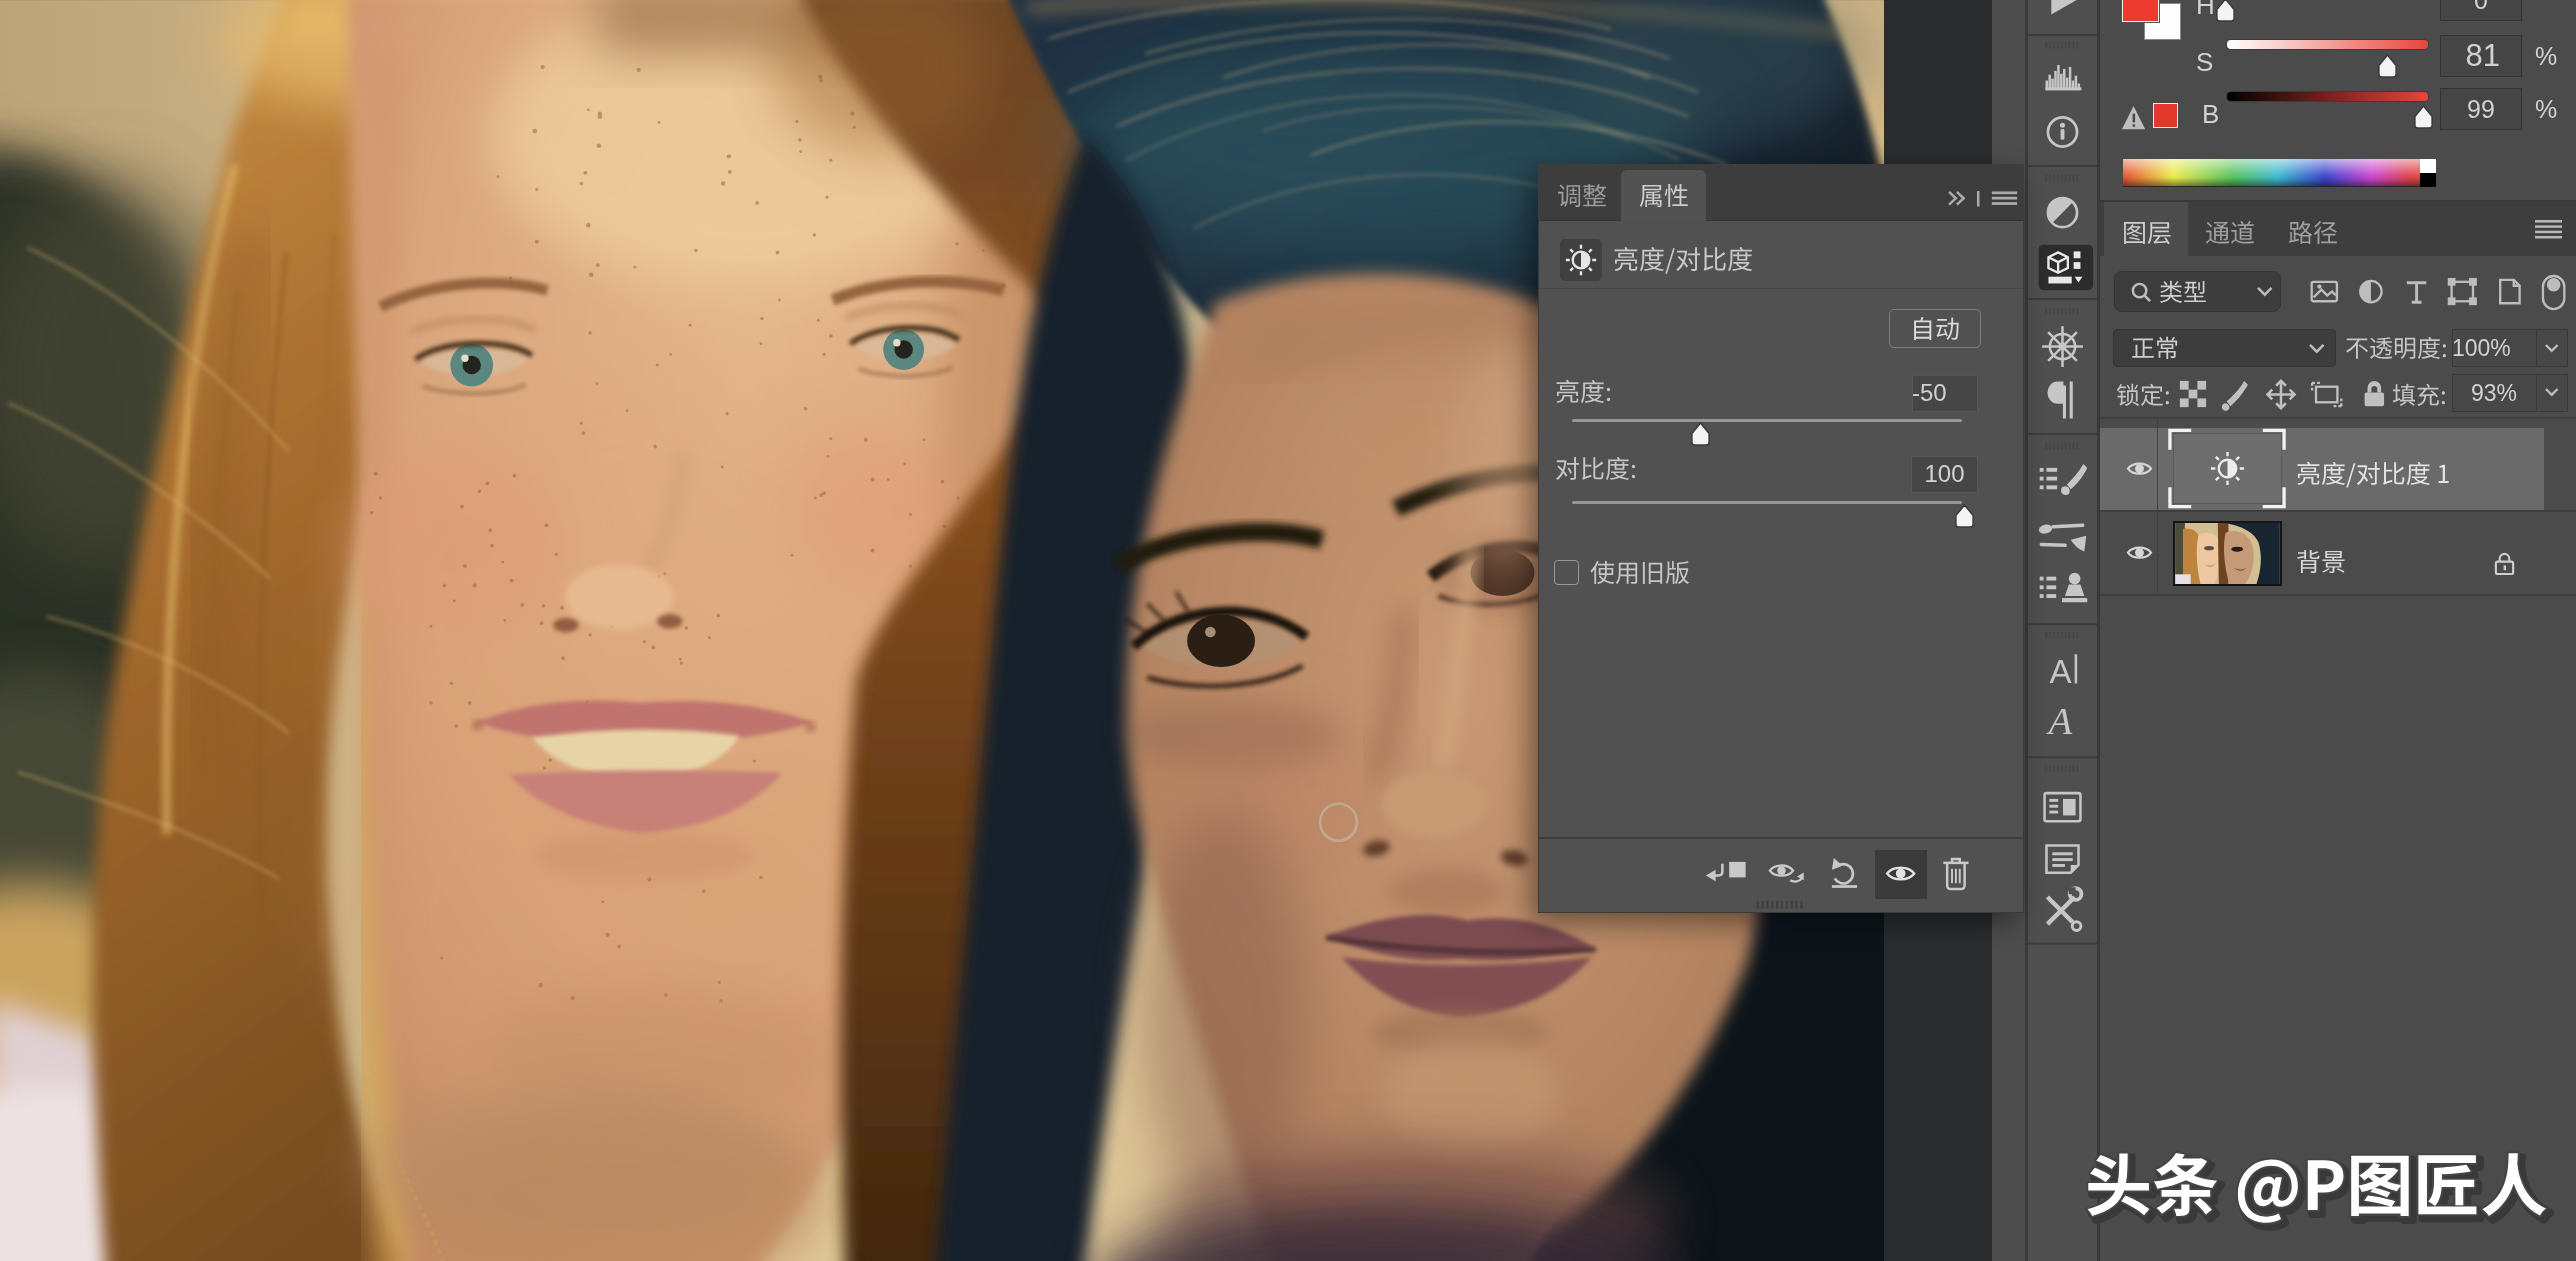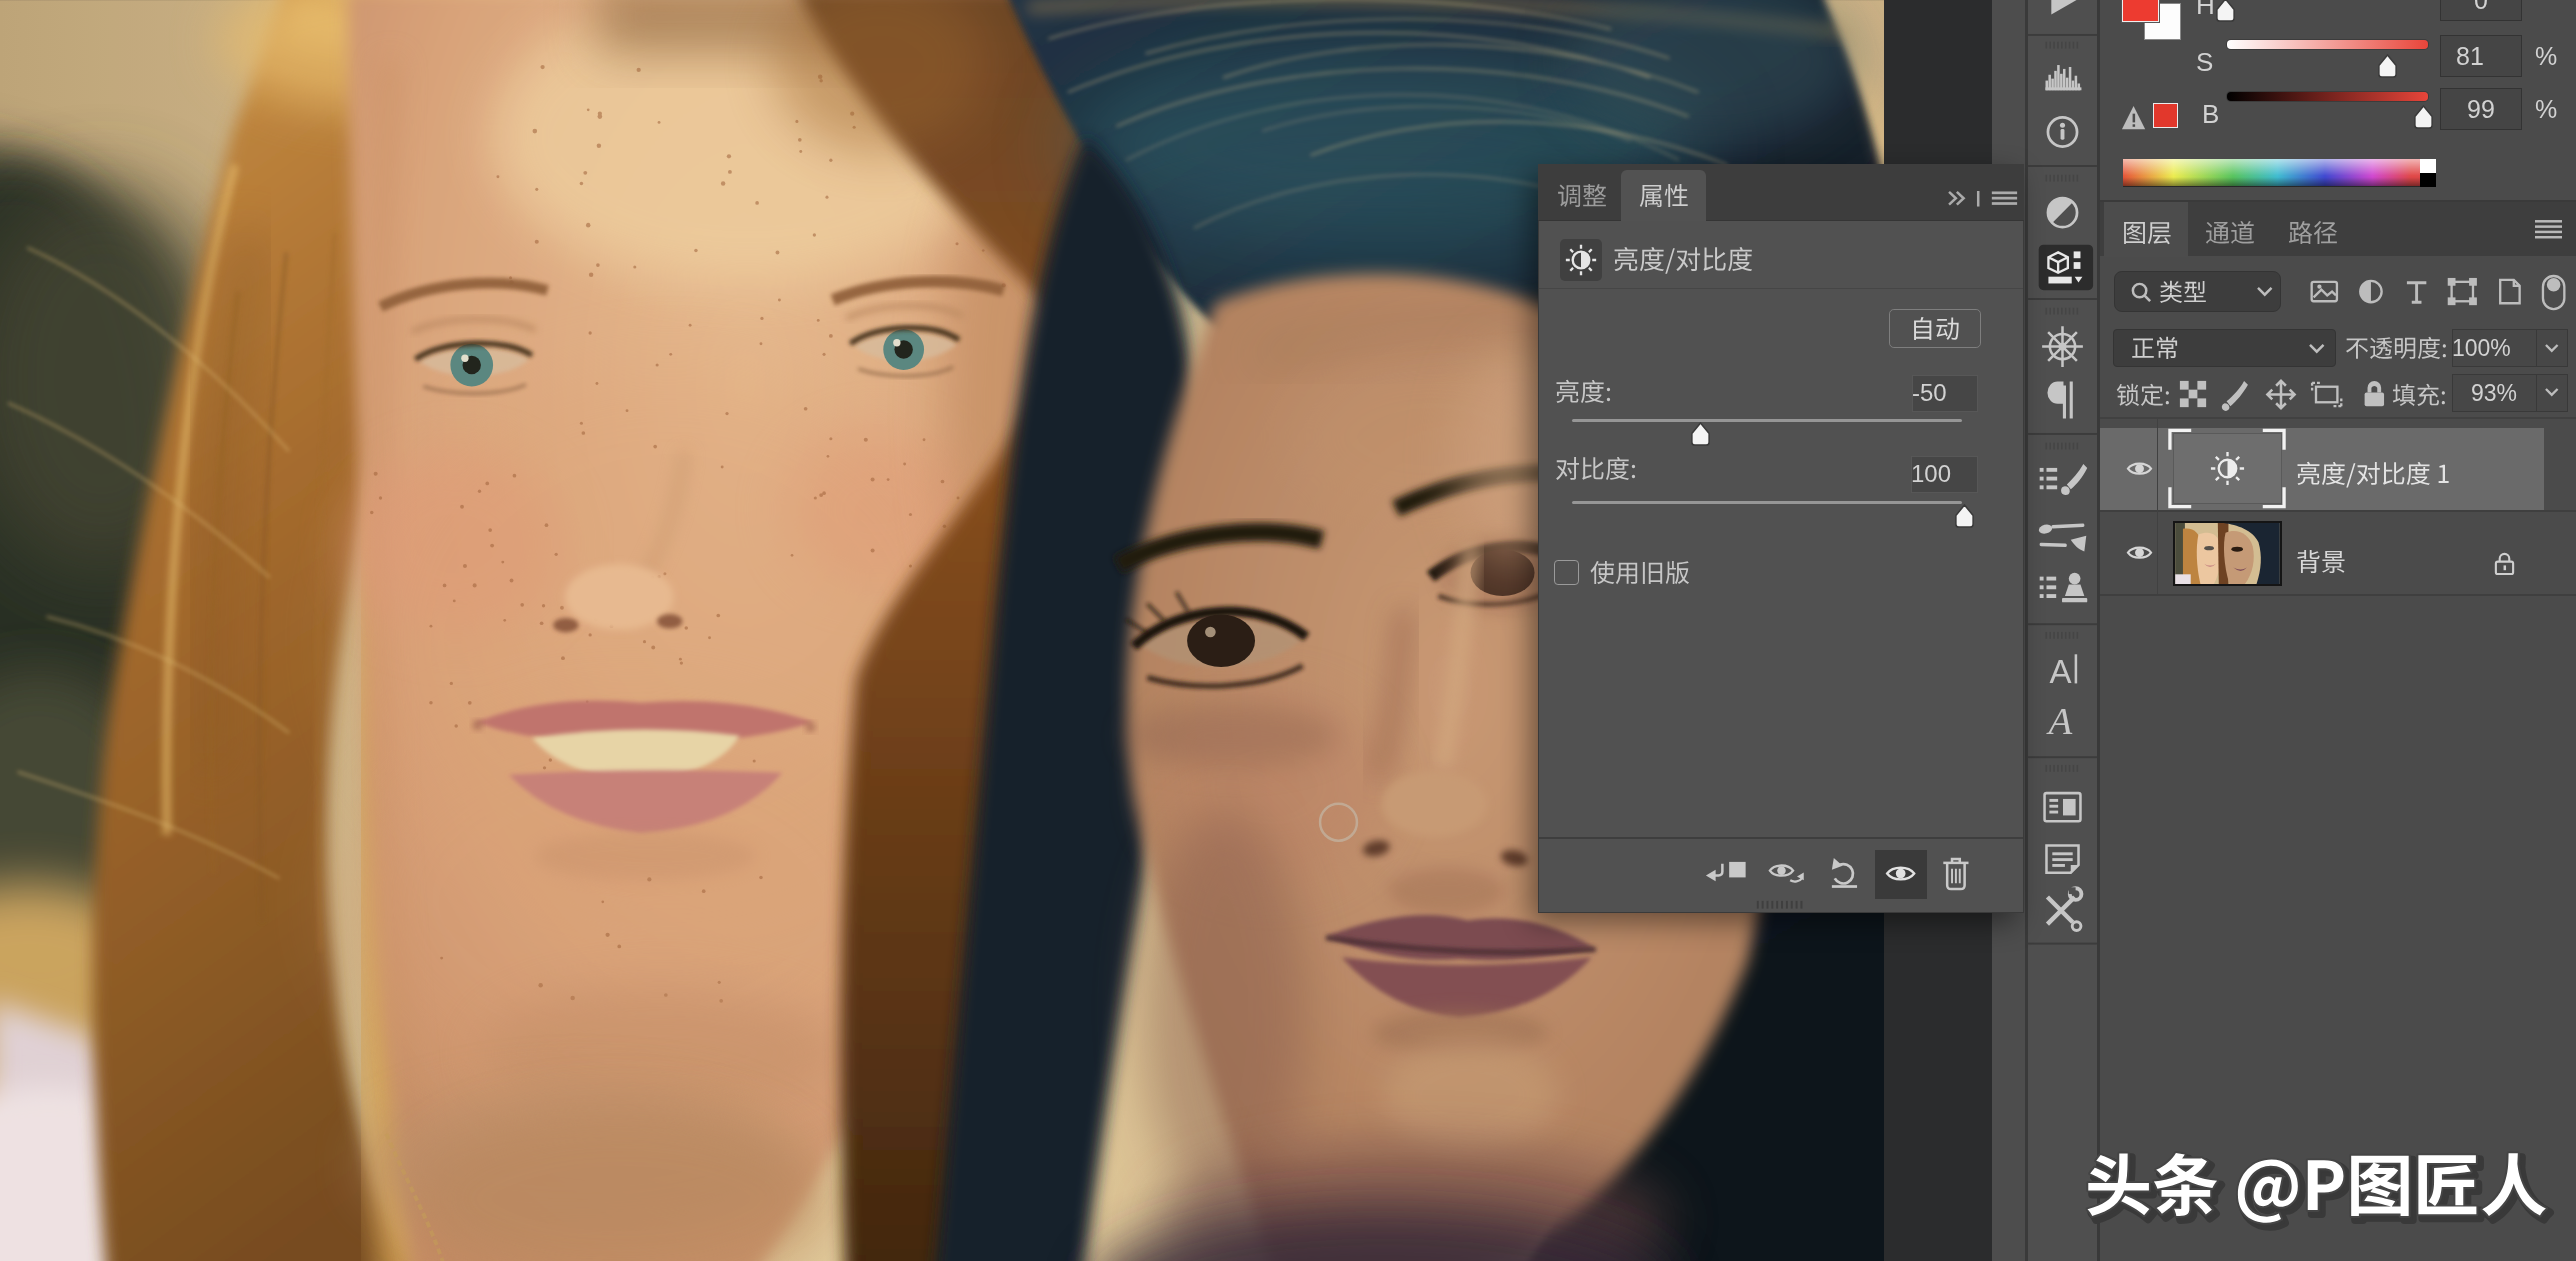--- a/index.html
+++ b/index.html
@@ -490,21 +490,21 @@
   </svg>
 <div class="abs" style="left:2144px;top:2.9px;width:35px;height:35px;background:#fdfdfd;border:1px solid #888"></div>
 <div class="abs" style="left:2122px;top:-15.5px;width:35px;height:35px;background:#ed3b30;border:1.9px solid #f0f0f0;box-shadow:0 0 0 1px #555"></div>
 <div class="lat" style="left:2196px;top:-9.7px;font-size:26px">H</div>
 <div class="lat" style="left:2196px;top:47px;font-size:26px">S</div>
 <div class="lat" style="left:2202px;top:99px;font-size:26px">B</div>
 <div class="abs" style="left:2440px;top:-21.4px;width:82px;height:42px;background:#454545;border:1px solid #333;box-sizing:border-box"></div>
 <div class="lat" style="left:2440px;top:-21.4px;width:82px;height:42px;line-height:42px;text-align:center;font-size:25px">0</div>
 <div class="lat" style="left:2535px;top:-14.6px;font-size:25px">°</div>
 <div class="abs" style="left:2440px;top:35px;width:82px;height:42px;background:#454545;border:1px solid #333;box-sizing:border-box"></div>
-<div class="lat" style="left:2440px;top:35px;width:60px;height:42px;line-height:42px;text-align:center;font-size:25px">81</div>
+<div class="lat" style="left:2440px;top:35px;width:60px;height:42px;line-height:42px;text-align:right;font-size:31px">81</div>
 <div class="lat" style="left:2535px;top:42px;font-size:25px">%</div>
 <div class="abs" style="left:2440px;top:88px;width:82px;height:42px;background:#454545;border:1px solid #333;box-sizing:border-box"></div>
 <div class="lat" style="left:2440px;top:88px;width:82px;height:42px;line-height:42px;text-align:center;font-size:25px">99</div>
 <div class="lat" style="left:2535px;top:95px;font-size:25px">%</div>
 <div class="abs" style="left:2227px;top:40px;width:201px;height:8.7px;border-radius:3.9px;background:linear-gradient(to right,#ffffff,#e8453a);box-shadow:0 0 0 1px #3c3c3c"></div>
 <div class="abs" style="left:2227px;top:92px;width:201px;height:8.7px;border-radius:3.9px;background:linear-gradient(to right,#000000,#e8453a);box-shadow:0 0 0 1px #3c3c3c"></div>
 <svg class="abs" style="left:2214px;top:-1.9px" width="23" height="24" viewBox="0 0 24 25">
     <path d="M 12,1 L 21,12 L 21,21 Q 21,24 18,24 L 6,24 Q 3,24 3,21 L 3,12 Z" fill="#f4f4f4" stroke="#3a3a3a" stroke-width="1.6"></path>
   </svg>
 <svg class="abs" style="left:2376px;top:54px" width="23" height="24" viewBox="0 0 24 25">
@@ -718,21 +718,21 @@
 <div class="abs" style="left:1912px;top:375px;width:66px;height:37px;background:#464646;border:1px solid #575757;box-sizing:border-box"></div>
 <div class="lat" style="left:1912px;top:375px;width:66px;height:37px;line-height:35px;text-align:left;font-size:24px">-50</div>
 <div class="abs" style="left:1572px;top:419px;width:390px;height:2.9px;background:#969696;border-radius:1.9px"></div>
 <svg class="abs" style="left:1689px;top:422px" width="23" height="24" viewBox="0 0 24 25">
     <path d="M 12,1 L 21,12 L 21,21 Q 21,24 18,24 L 6,24 Q 3,24 3,21 L 3,12 Z" fill="#f4f4f4" stroke="#3a3a3a" stroke-width="1.6"></path>
   </svg>
 <svg style="position:absolute;left:1555px;top:478px;overflow:visible" width="1" height="1" viewBox="0 0 1 1">
     <path transform="scale(0.025000,-0.025000)" fill="#c6c6c6" d="M502 394C549 323 594 228 610 168L676 201C660 261 612 353 563 422ZM91 453C152 398 217 333 275 267C215 139 136 42 45 -17C63 -32 86 -60 98 -78C190 -12 268 80 329 203C374 147 411 94 435 49L495 104C466 156 419 218 364 281C410 396 443 533 460 695L411 709L398 706H70V635H378C363 527 339 430 307 344C254 399 198 453 144 500ZM765 840V599H482V527H765V22C765 4 758 -1 741 -2C724 -2 668 -3 605 0C615 -23 626 -58 630 -79C715 -79 766 -77 796 -64C827 -51 839 -28 839 22V527H959V599H839V840Z M1125 -72C1148 -55 1185 -39 1459 50C1455 68 1453 102 1454 126L1208 50V456H1456V531H1208V829H1129V69C1129 26 1105 3 1088 -7C1101 -22 1119 -54 1125 -72ZM1534 835V87C1534 -24 1561 -54 1657 -54C1676 -54 1791 -54 1811 -54C1913 -54 1933 15 1942 215C1921 220 1889 235 1870 250C1863 65 1856 18 1806 18C1780 18 1685 18 1665 18C1620 18 1611 28 1611 85V377C1722 440 1841 516 1928 590L1865 656C1804 593 1707 516 1611 457V835Z M2386 644V557H2225V495H2386V329H2775V495H2937V557H2775V644H2701V557H2458V644ZM2701 495V389H2458V495ZM2757 203C2713 151 2651 110 2579 78C2508 111 2450 153 2408 203ZM2239 265V203H2369L2335 189C2376 133 2431 86 2497 47C2403 17 2298 -1 2192 -10C2203 -27 2217 -56 2222 -74C2347 -60 2469 -35 2576 7C2675 -37 2792 -65 2918 -80C2927 -61 2946 -31 2962 -15C2852 -5 2749 15 2660 46C2748 93 2821 157 2867 243L2820 268L2807 265ZM2473 827C2487 801 2502 769 2513 741H2126V468C2126 319 2119 105 2037 -46C2056 -52 2089 -68 2104 -80C2188 78 2201 309 2201 469V670H2948V741H2598C2586 773 2566 813 2548 845Z M3139 390C3175 390 3205 418 3205 460C3205 501 3175 530 3139 530C3102 530 3073 501 3073 460C3073 418 3102 390 3139 390ZM3139 -13C3175 -13 3205 15 3205 56C3205 98 3175 126 3139 126C3102 126 3073 98 3073 56C3073 15 3102 -13 3139 -13Z"></path>
   </svg>
 <div class="abs" style="left:1911px;top:456px;width:67px;height:37px;background:#464646;border:1px solid #575757;box-sizing:border-box"></div>
-<div class="lat" style="left:1911px;top:456px;width:67px;height:37px;line-height:35px;text-align:left;font-size:24px">100</div>
+<div class="lat" style="left:1911px;top:456px;width:67px;height:37px;line-height:35px;text-align:center;font-size:24px">100</div>
 <div class="abs" style="left:1572px;top:501px;width:390px;height:2.9px;background:#969696;border-radius:1.9px"></div>
 <svg class="abs" style="left:1953px;top:504px" width="23" height="24" viewBox="0 0 24 25">
     <path d="M 12,1 L 21,12 L 21,21 Q 21,24 18,24 L 6,24 Q 3,24 3,21 L 3,12 Z" fill="#f4f4f4" stroke="#3a3a3a" stroke-width="1.6"></path>
   </svg>
 <div class="abs" style="left:1554px;top:560px;width:25px;height:25px;border:1.9px solid #9a9a9a;border-radius:3.9px;box-sizing:border-box"></div>
 <svg style="position:absolute;left:1590px;top:582px;overflow:visible" width="1" height="1" viewBox="0 0 1 1">
     <path transform="scale(0.025000,-0.025000)" fill="#c6c6c6" d="M599 836V729H321V660H599V562H350V285H594C587 230 572 178 540 131C487 168 444 213 413 265L350 244C387 180 436 126 495 81C449 39 381 4 284 -21C300 -37 321 -66 330 -83C434 -52 506 -10 557 39C658 -22 784 -62 927 -82C937 -60 956 -31 972 -14C828 2 702 37 601 92C641 151 659 216 667 285H929V562H672V660H962V729H672V836ZM420 499H599V394L598 349H420ZM672 499H857V349H671L672 394ZM278 842C219 690 122 542 21 446C34 428 55 389 63 372C101 410 138 454 173 503V-84H245V612C284 679 320 749 348 820Z M1153 770V407C1153 266 1143 89 1032 -36C1049 -45 1079 -70 1090 -85C1167 0 1201 115 1216 227H1467V-71H1543V227H1813V22C1813 4 1806 -2 1786 -3C1767 -4 1699 -5 1629 -2C1639 -22 1651 -55 1655 -74C1749 -75 1807 -74 1841 -62C1875 -50 1887 -27 1887 22V770ZM1227 698H1467V537H1227ZM1813 698V537H1543V698ZM1227 466H1467V298H1223C1226 336 1227 373 1227 407ZM1813 466V298H1543V466Z M2115 800V-80H2194V800ZM2351 771V-78H2427V-4H2809V-70H2888V771ZM2427 67V358H2809V67ZM2427 428V700H2809V428Z M3105 820V422C3105 271 3096 91 3030 -37C3047 -47 3072 -69 3084 -83C3143 20 3164 151 3171 283H3309V-79H3378V351H3173L3174 423V496H3439V563H3351V842H3282V563H3174V820ZM3852 479C3830 365 3792 268 3743 188C3694 272 3659 371 3636 479ZM3483 772V427C3483 278 3474 90 3397 -43C3415 -52 3444 -72 3457 -85C3543 58 3555 259 3555 427V479H3576C3602 345 3642 226 3700 128C3646 61 3583 11 3514 -21C3530 -35 3549 -64 3559 -82C3627 -47 3689 2 3742 65C3789 3 3845 -46 3912 -82C3923 -63 3946 -36 3963 -22C3893 11 3834 60 3786 123C3857 228 3908 365 3932 539L3887 551L3875 548H3555V712C3692 723 3841 742 3948 768L3901 832C3800 806 3630 784 3483 772Z"></path>
   </svg>
 <div class="abs" style="left:1539px;top:837px;width:484px;height:1.9px;background:#3e3e3e"></div>
 <div class="abs" style="left:1875px;top:850px;width:52px;height:49px;background:#3a3a3a"></div>

